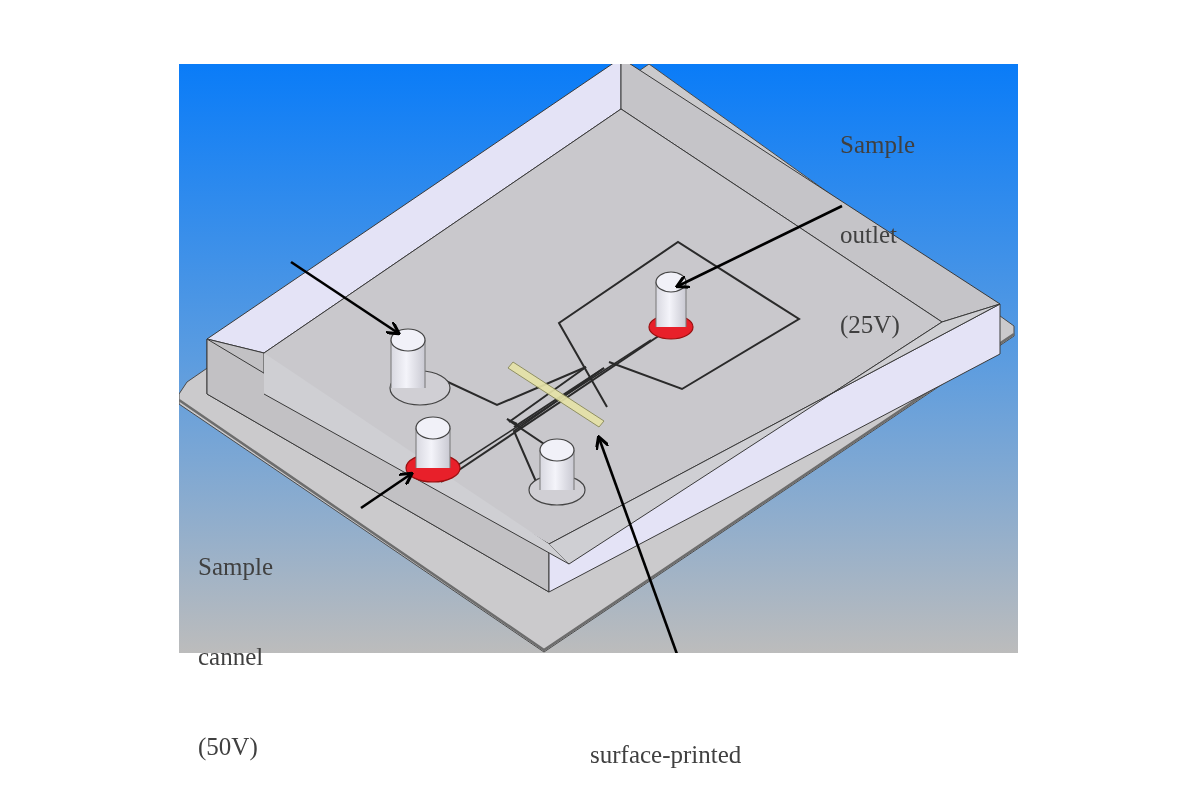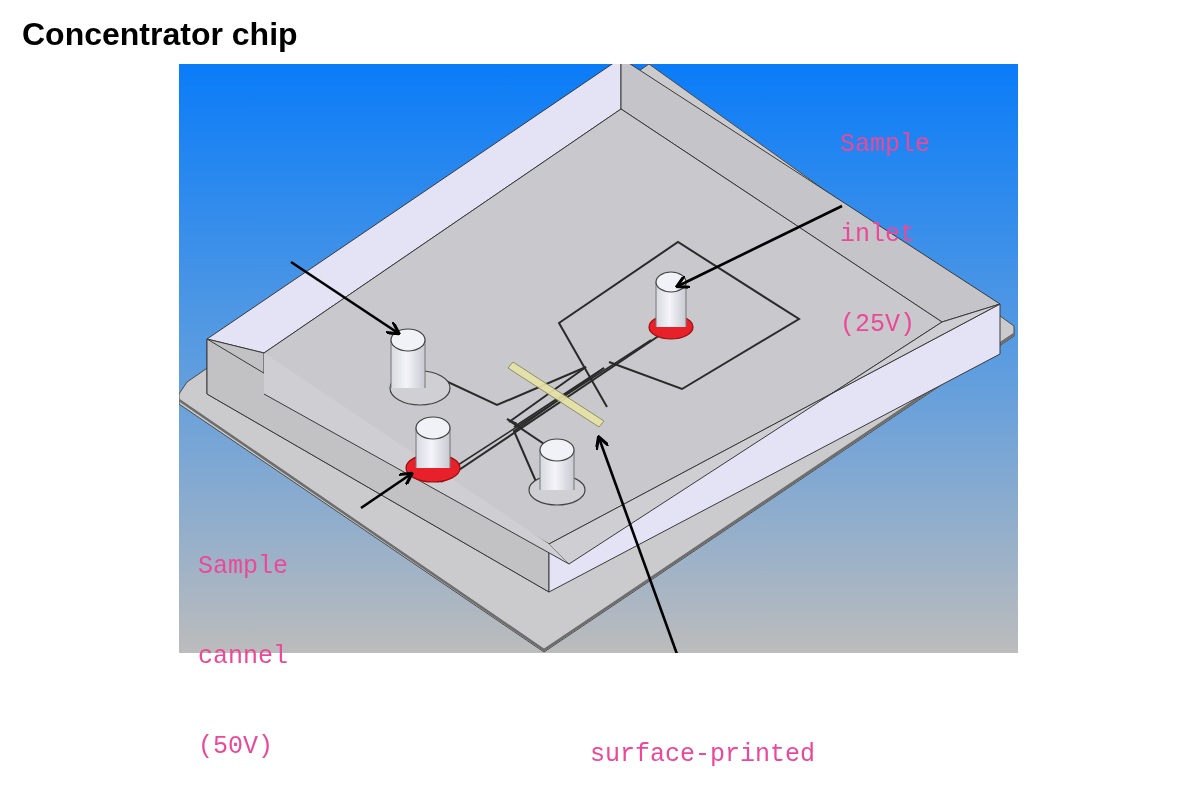--- a/index.html
+++ b/index.html
@@ -33,37 +33,36 @@
       left: 179px;
       top: 64px;
       width: 839px;
       height: 589px;
     }
     .figure-panel svg {
       display: block;
     }
     .label {
       position: absolute;
-      font-family: Liberation Mono, monospace;
+      font-family: Liberation Serif, serif;
       font-size: 25px;
       line-height: 30px;
-      color: #ec4899;
+      color: #404040;
       white-space: pre;
     }
     .label div { white-space: pre; }
     #lbl-buffer { left: 184px; top: 112px; }
     #lbl-outlet { left: 840px; top: 70px; }
     #lbl-inlet  { left: 198px; top: 492px; }
     #lbl-membrane { left: 590px; top: 680px; }
   </style>
 </head>
 <body>
 
 <div class="stage">
-  <h1 class="page-title">Concentrator chip</h1>
 
   <div class="figure-panel">
     <svg width="839" height="589" viewBox="0 0 839 589" xmlns="http://www.w3.org/2000/svg">
       <defs>
         <linearGradient id="bg" x1="0" y1="0" x2="0" y2="1">
           <stop offset="0" id="bg-top" stop-color="#0a7cf8"></stop>
           <stop offset="0.5" id="bg-mid" stop-color="#5b9ce0"></stop>
           <stop offset="1" id="bg-bot" stop-color="#bcbcbc"></stop>
         </linearGradient>
         <linearGradient id="cyl" x1="0" y1="0" x2="1" y2="0">
@@ -154,21 +153,21 @@
         <line x1="663" y1="142" x2="499" y2="222" marker-end="url(#arrowhead)"></line>
         <line x1="182" y1="444" x2="232" y2="410" marker-end="url(#arrowhead)"></line>
         <line x1="503" y1="604" x2="420" y2="374" marker-end="url(#arrowhead)"></line>
       </g>
     </svg>
   </div>
 
 
   <div class="label" id="lbl-outlet">
     <div>Sample</div>
-    <div>inlet</div>
+    <div>outlet</div>
     <div>(25V)</div>
   </div>
 
   <div class="label" id="lbl-inlet">
     <div>Sample</div>
     <div>cannel</div>
     <div>(50V)</div>
   </div>
 
   <div class="label" id="lbl-membrane">

